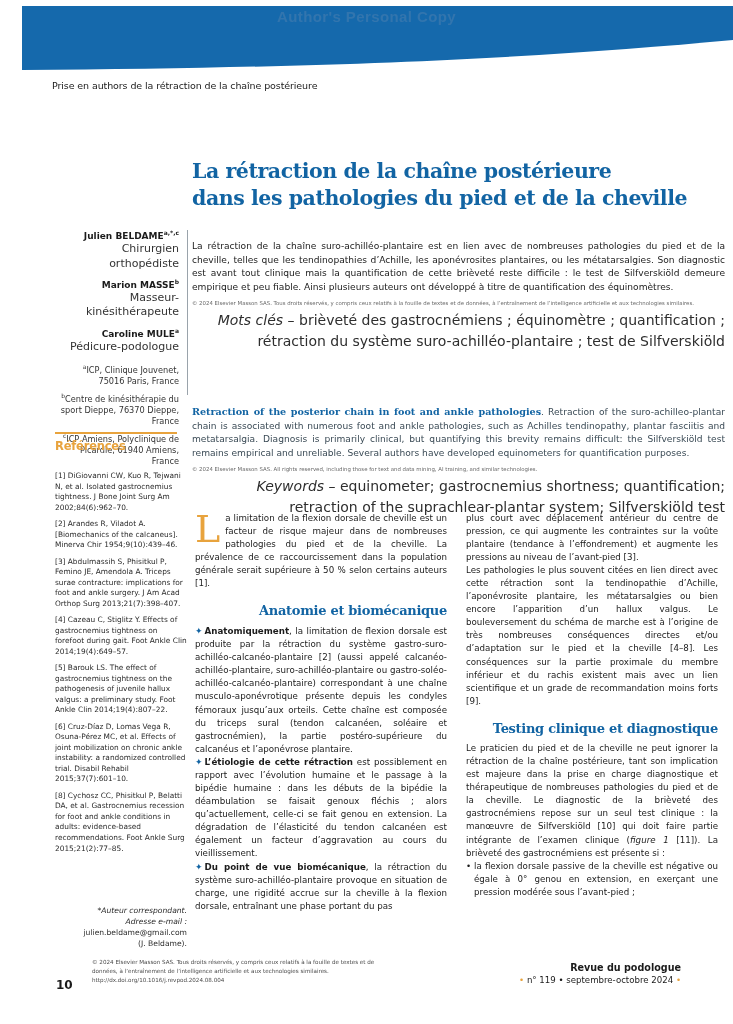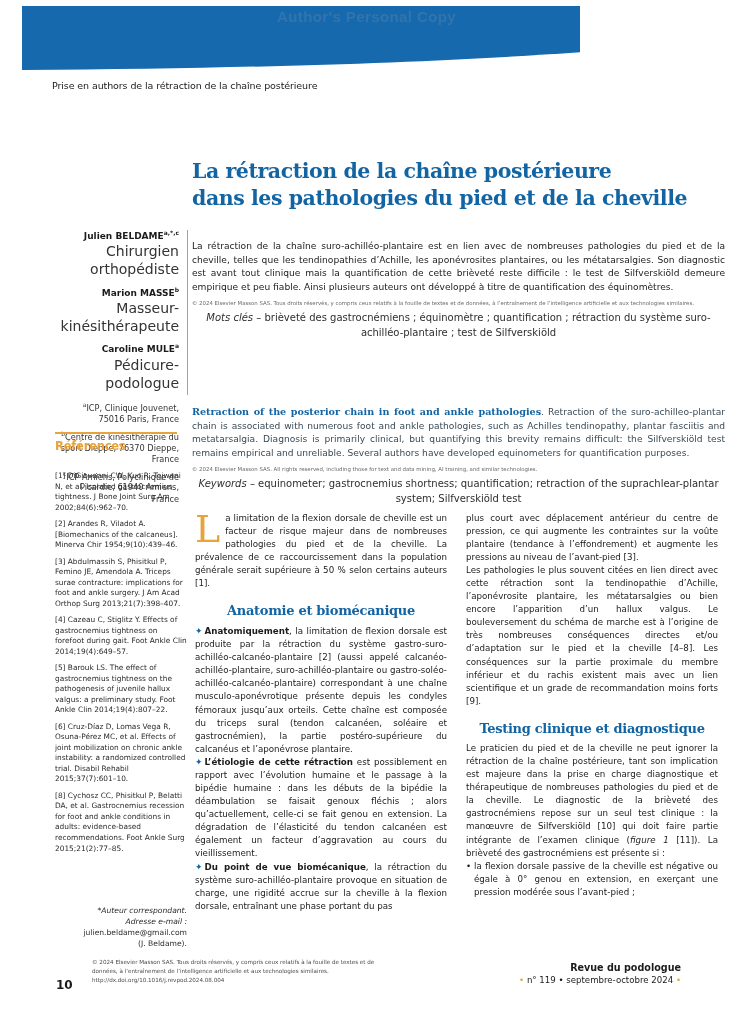--- a/index.html
+++ b/index.html
@@ -15,21 +15,21 @@
     overflow: hidden;
     font-family: "Liberation Sans", sans-serif;
     color: #1b1b1b;
     -webkit-font-smoothing: antialiased;
   }
 
   
   .banner-wrap {
     position: absolute;
     left: 0; top: 0;
-    width: 580px;
+    width: 733px;
     height: 80px;
     overflow: hidden;
   }
   .banner-svg { display: block; }
   .watermark {
     position: absolute;
     left: 0; top: 8px;
     width: 733px;
     text-align: center;
     font-family: "Liberation Sans", sans-serif;
@@ -67,21 +67,21 @@
   .author-name {
     font-size: 9px;
     font-weight: 700;
     font-family: "DejaVu Sans", sans-serif;
     color: #1b1b1b;
     line-height: 1.25;
     margin-top: 1px;
   }
   .author-name sup { font-size: 6px; font-weight: 700; }
   .author-role {
-    font-size: 14px;
+    font-size: 11px;
     color: #333;
     line-height: 1.3;
     margin-bottom: 7px;
     font-family: "DejaVu Sans", sans-serif;
   }
   .affils { text-align: right; padding-right: 8px; margin-top: 9px; }
   .affil {
     font-size: 8.2px;
     color: #333;
     line-height: 1.35;
@@ -172,25 +172,25 @@
     font-family: "DejaVu Serif", serif;
     font-size: 9.6px;
   }
   .copyline {
     font-size: 5.4px;
     color: #6a6a6a;
     margin-top: 5px;
     line-height: 1.4;
   }
   .kw {
-    font-size: 10px;
+    font-size: 14px;
     line-height: 1.52;
     color: #2e2e2e;
     margin-top: 3px;
-    text-align: center;
+    text-align: right;
   }
   .kw .lbl { font-style: italic; }
 
   
   .col {
     position: absolute;
     top: 512px;
     width: 252px;
     font-family: "DejaVu Sans", sans-serif;
     font-size: 8.7px;
@@ -213,21 +213,21 @@
     color: #e8a33d;
     margin: 2px 5px 0 0;
   }
   .sec-head {
     font-family: "DejaVu Serif", serif;
     font-size: 13px;
     font-weight: 700;
     color: #1264a3;
     margin: 11px 0 4px 0;
     letter-spacing: -0.3px;
-    text-align: center;
+    text-align: right;
   }
   .bullet-para { position: relative; padding-left: 0; }
   .dia {
     color: #1264a3;
     font-size: 9px;
     margin-right: 2px;
   }
   .lead { font-weight: 700; }
   .li-dot {
     position: relative;

